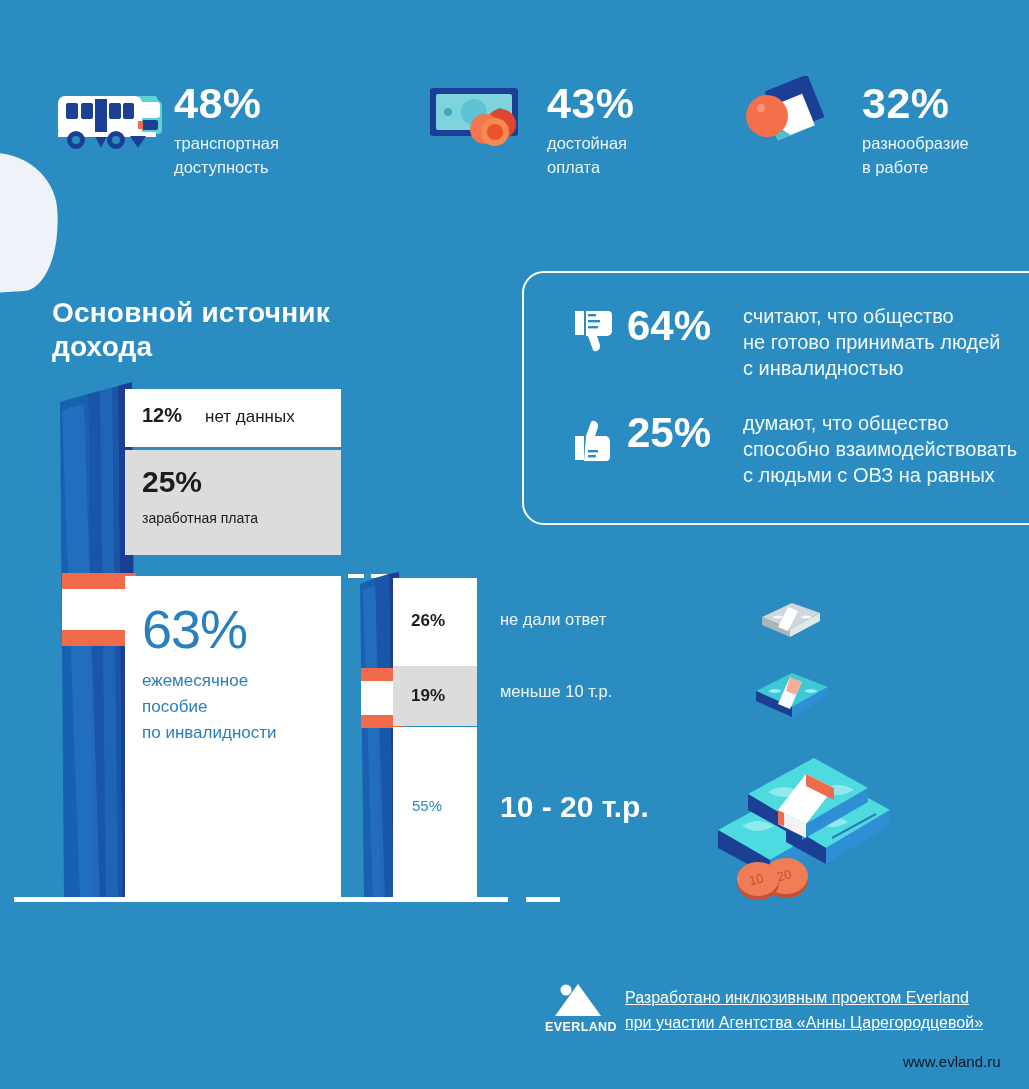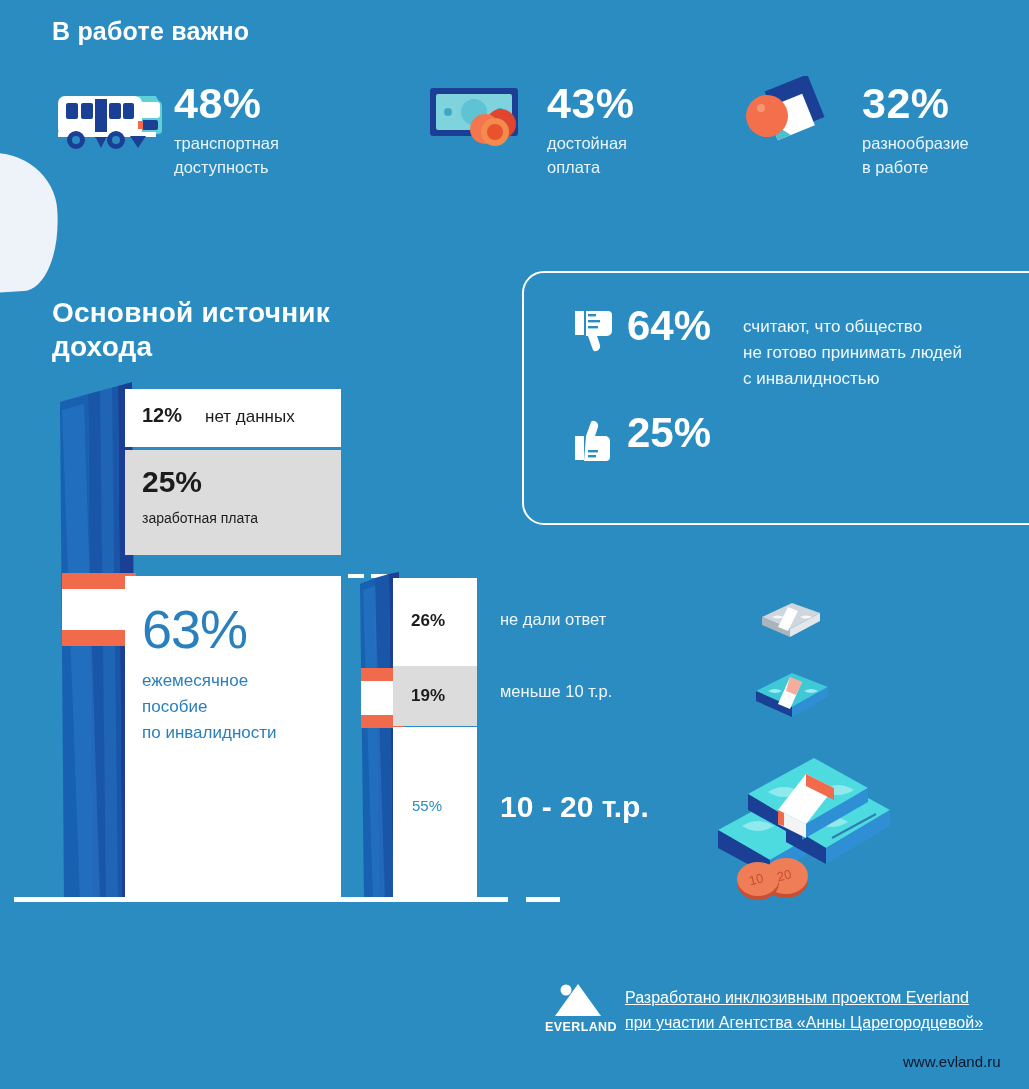--- a/index.html
+++ b/index.html
@@ -47,21 +47,21 @@
   
   #panel {
     position: absolute; left: 522px; top: 271px; width: 530px; height: 254px;
     border: 2.5px solid #ffffff; border-radius: 22px;
   }
   .p-row { position: absolute; display: flex; align-items: flex-start; }
   #p-row-1 { left: 45px; top: 28px; }
   #p-row-2 { left: 45px; top: 135px; }
   .p-icon { width: 52px; height: 52px; flex: 0 0 auto; margin-top: 6px; }
   .p-pct { color: #fff; font-size: 42px; font-weight: bold; line-height: 50px; margin-left: 6px; width: 112px; }
-  .p-txt { color: #f2f9fd; font-size: 17px; line-height: 26px; white-space: pre-line; margin-left: 4px; margin-top: 13px; }
+  .p-txt { color: #f2f9fd; font-size: 20px; line-height: 26px; white-space: pre-line; margin-left: 4px; margin-top: 2px; }
 
   
   #chart-area { position: absolute; left: 0; top: 0; width: 1029px; height: 1089px; }
 
   .ribbon { position: absolute; overflow: visible; }
 
   .col { position: absolute; }
   .seg { position: absolute; }
 
   .seg-white { background: #ffffff; }
@@ -111,21 +111,20 @@
      font-size: 16px; line-height: 25px; white-space: pre-line; text-decoration: underline; }
   #foot-url { position: absolute; left: 903px; top: 1053px; color: #0f172a; font-size: 15px; }
 </style>
 </head>
 <body>
 
 <div id="page">
 
   <div class="blob"></div>
 
-  <div class="h-main" id="title-work">В работе важно</div>
 
   <div class="stat" id="stat-transport">
     <div class="ic">
       <svg viewBox="0 0 110 80" width="110" height="80">
         <path d="M88 24 h16 a6 6 0 0 1 6 6 v24 a4 4 0 0 1 -4 4 h-18 z" fill="#5fd0d6"></path>
         <path d="M86 20 h18 l4 8 h-22 z" fill="#5fd0d6"></path>
         <rect x="6" y="20" width="84" height="40" rx="7" fill="#ffffff"></rect>
         <rect x="86" y="26" width="22" height="16" rx="3" fill="#ffffff"></rect>
         <rect x="14" y="27" width="12" height="16" rx="2" fill="#1b3f94"></rect>
         <rect x="29" y="27" width="12" height="16" rx="2" fill="#1b3f94"></rect>
@@ -215,20 +214,23 @@
     <div class="p-row" id="p-row-2">
       <div class="p-icon">
         <svg viewBox="0 0 52 52" width="52" height="52">
           <path d="M6 22 h9 v24 h-9 z" fill="#ffffff"></path>
           <path d="M17 22 l5 -14 l1 -1 a5 5 0 0 1 6 6 l-3 9 h10 a5 5 0 0 1 5 5 v16 a4 4 0 0 1 -4 4 h-22 z" fill="#ffffff"></path>
           <rect x="19" y="36" width="10" height="2.4" fill="#2a8cc0"></rect>
           <rect x="19" y="41" width="8" height="2.4" fill="#2a8cc0"></rect>
         </svg>
       </div>
       <div class="p-pct">25%</div>
+      <div class="p-txt">думают, что общество
+способно взаимодействовать
+с людьми с ОВЗ на равных</div>
     </div>
   </div>
 
   <div id="chart-area">
 
     <svg class="ribbon" style="left:40px; top:380px;" width="130" height="525">
       <polygon points="20,22 48,14 52,520 24,520" fill="#1761b0"></polygon>
       <polygon points="48,14 78,6 82,520 52,520" fill="#1a56a8"></polygon>
       <polygon points="78,6 92,2 96,520 82,520" fill="#1b3f94"></polygon>
       <polygon points="22,30 44,24 60,520 40,520" fill="#2f7fd0" opacity=".45"></polygon>

